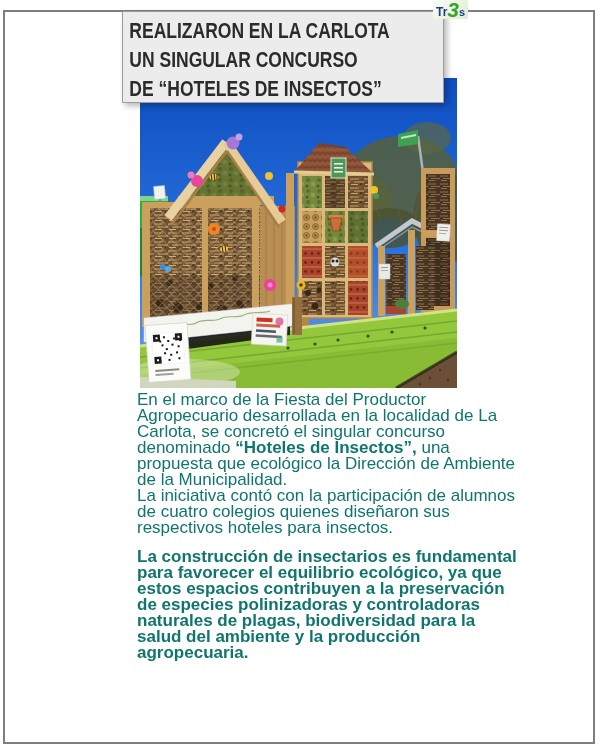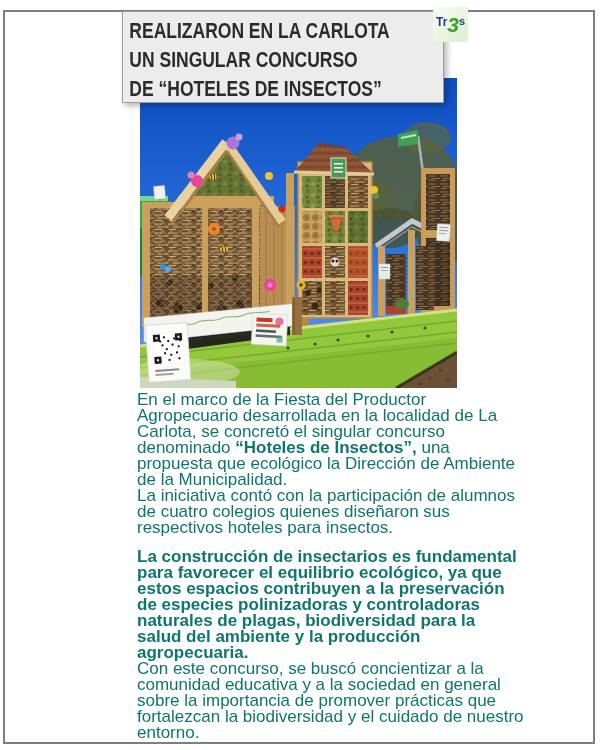--- a/index.html
+++ b/index.html
@@ -19,23 +19,23 @@
     position:absolute;left:122px;top:11px;width:322px;height:92px;
     background:#ececec;border:1px solid #9c9c9c;box-sizing:border-box;
     box-shadow:3px 3px 6px rgba(0,0,0,0.28);z-index:3;overflow:hidden;
   }
   .headline-text{
     white-space:pre-line;font-weight:bold;font-size:22px;line-height:29px;
     color:#2b2b2b;padding:4px 0 0 8px;width:126%;
     transform:scaleX(0.795);transform-origin:0 0;letter-spacing:0;
   }
   .logo{
-    position:absolute;left:433px;top:7px;z-index:3;display:flex;
+    position:absolute;left:433px;top:0;z-index:3;display:flex;align-items:flex-end;
     background:linear-gradient(135deg,#f7fbf3 10%,#dff0d2 90%);
-    padding:9px 3px;border-radius:2px;
+    padding:1px 3px;border-radius:2px;
   }
   .logo-tr{font-weight:bold;font-size:12px;line-height:12px;color:#1d3a8f;}
   .logo-3{font-weight:bold;font-style:italic;font-size:21px;line-height:17px;color:#35a42c;}
   .logo-s{font-weight:bold;font-size:11px;line-height:11px;color:#1d3a8f;}
   .article{
     position:absolute;left:137px;top:392px;width:420px;z-index:2;
     font-size:17px;line-height:16px;color:#0f766e;
   }
   .para{white-space:pre-line;margin:0;}
   .para.gap{margin-top:13px;}
@@ -320,18 +320,13 @@
 La iniciativa contó con la participación de alumnos
 de cuatro colegios quienes diseñaron sus
 respectivos hoteles para insectos.</span></p>
   <p class="para gap bold">La construcción de insectarios es fundamental
 para favorecer el equilibrio ecológico, ya que
 estos espacios contribuyen a la preservación
 de especies polinizadoras y controladoras
 naturales de plagas, biodiversidad para la
 salud del ambiente y la producción
 agropecuaria.</p>
-  <p class="para">Con este concurso, se buscó concientizar a la
-comunidad educativa y a la sociedad en general
-sobre la importancia de promover prácticas que
-fortalezcan la biodiversidad y el cuidado de nuestro
-entorno.</p>
 </div>
 
 </body></html>

